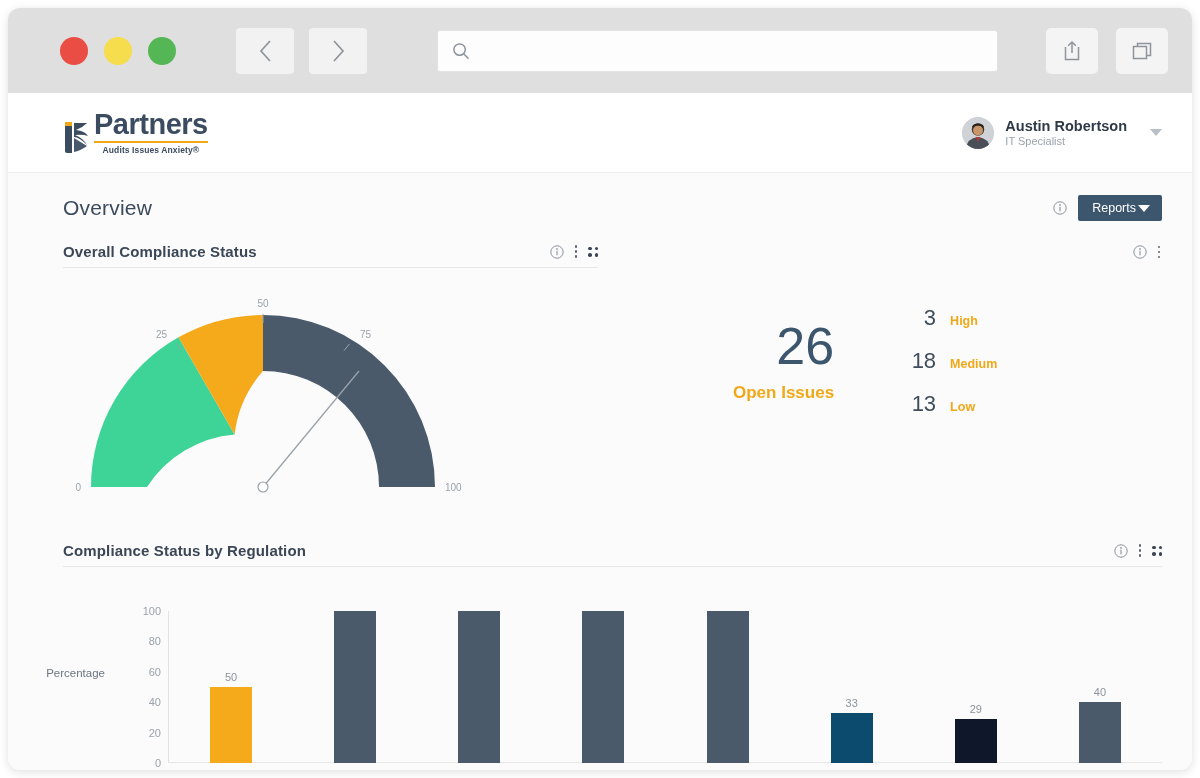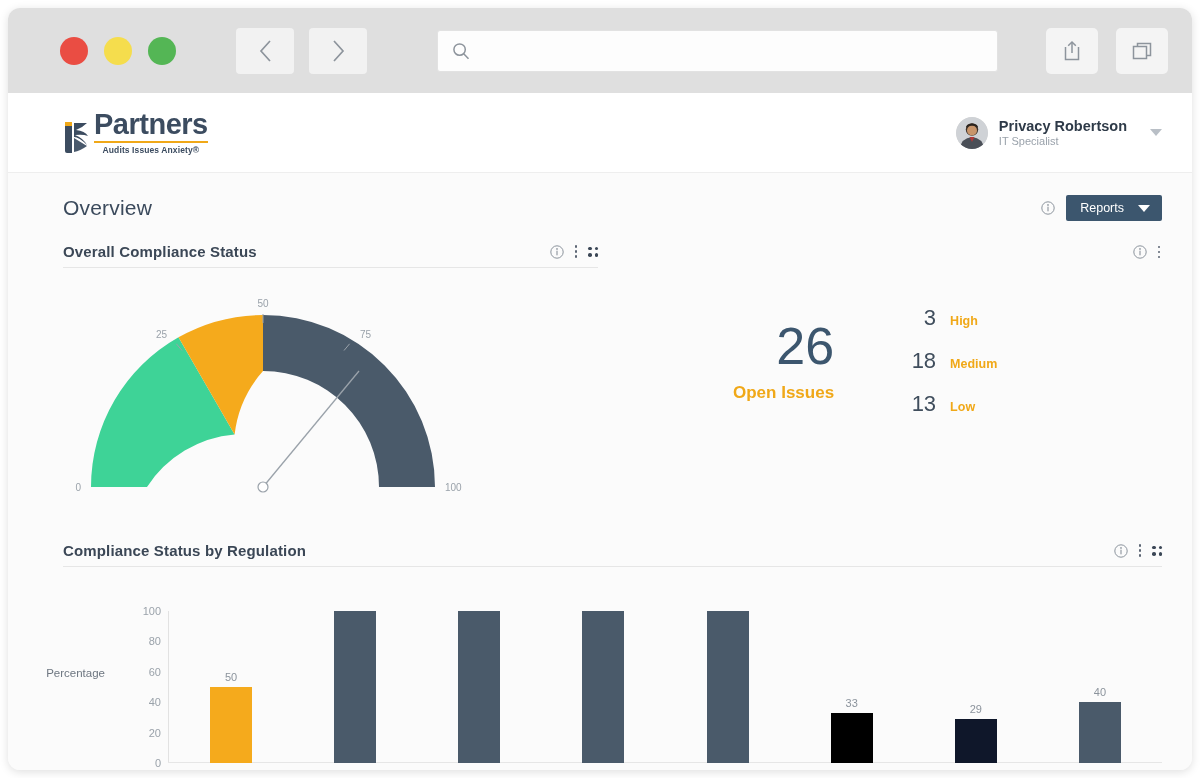--- a/index.html
+++ b/index.html
@@ -119,21 +119,21 @@
   .page-title { font-size: 21px; color: #3b4a5c; font-weight: 400; letter-spacing: 0.2px; }
   .page-actions { display: flex; align-items: center; gap: 11px; }
 
   .btn-reports {
     background: #3c566e;
     color: #ffffff;
     font-size: 12.5px;
     padding: 6px 12px 6px 14px;
     border-radius: 2px;
     border: 0;
-    display: flex; align-items: center; gap: 14px;
+    display: flex; align-items: center; gap: 2px;
     font-family: "Liberation Sans", sans-serif;
     cursor: pointer;
   }
   .caret-wh {
     width: 0; height: 0;
     border-left: 6px solid transparent;
     border-right: 6px solid transparent;
     border-top: 7px solid #ffffff;
   }
 
@@ -291,21 +291,21 @@
         <svg width="32" height="32" viewBox="0 0 32 32">
           <circle cx="16" cy="16" r="16" fill="#cfd2d6"></circle>
           <circle cx="16" cy="12.5" r="6.2" fill="#3b3028"></circle>
           <circle cx="16" cy="13.5" r="5" fill="#c8956b"></circle>
           <path d="M10 10.5 Q16 6.5 22 10.5 Q22 7 16 6.5 Q10 7 10 10.5 Z" fill="#2b241e"></path>
           <path d="M4 32 Q5 21 16 20 Q27 21 28 32 Z" fill="#4a4f57"></path>
           <path d="M13.5 20 L16 25 L18.5 20 Z" fill="#b03a3a"></path>
         </svg>
       </div>
       <div class="user-text">
-        <div class="user-name">Privacy Robertson</div>
+        <div class="user-name">Austin Robertson</div>
         <div class="user-role">IT Specialist</div>
       </div>
       <div class="caret-dn"></div>
     </div>
   </div>
 
   <div class="main">
 
     <div class="page-top">
       <div class="page-title">Overview</div>
@@ -460,21 +460,21 @@
             </div>
             <div class="bar-slot">
               <div class="bar" style="height: 100%; background: rgb(74, 90, 106);"></div>
               <span class="bar-cat">SOC 1</span>
             </div>
             <div class="bar-slot">
               <div class="bar" style="height: 100%; background: rgb(74, 90, 106);"></div>
               <span class="bar-cat">SOC 2</span>
             </div>
             <div class="bar-slot">
-              <div class="bar" style="height: 33%; background: #000000;">
+              <div class="bar" style="height: 33%; background: #0c4a6e;">
                 <span class="bar-val">33</span>
               </div>
               <span class="bar-cat">ISO 27001-2013</span>
             </div>
             <div class="bar-slot">
               <div class="bar" style="height: 29%; background: #0f172a;">
                 <span class="bar-val">29</span>
               </div>
               <span class="bar-cat">PCI</span>
             </div>

